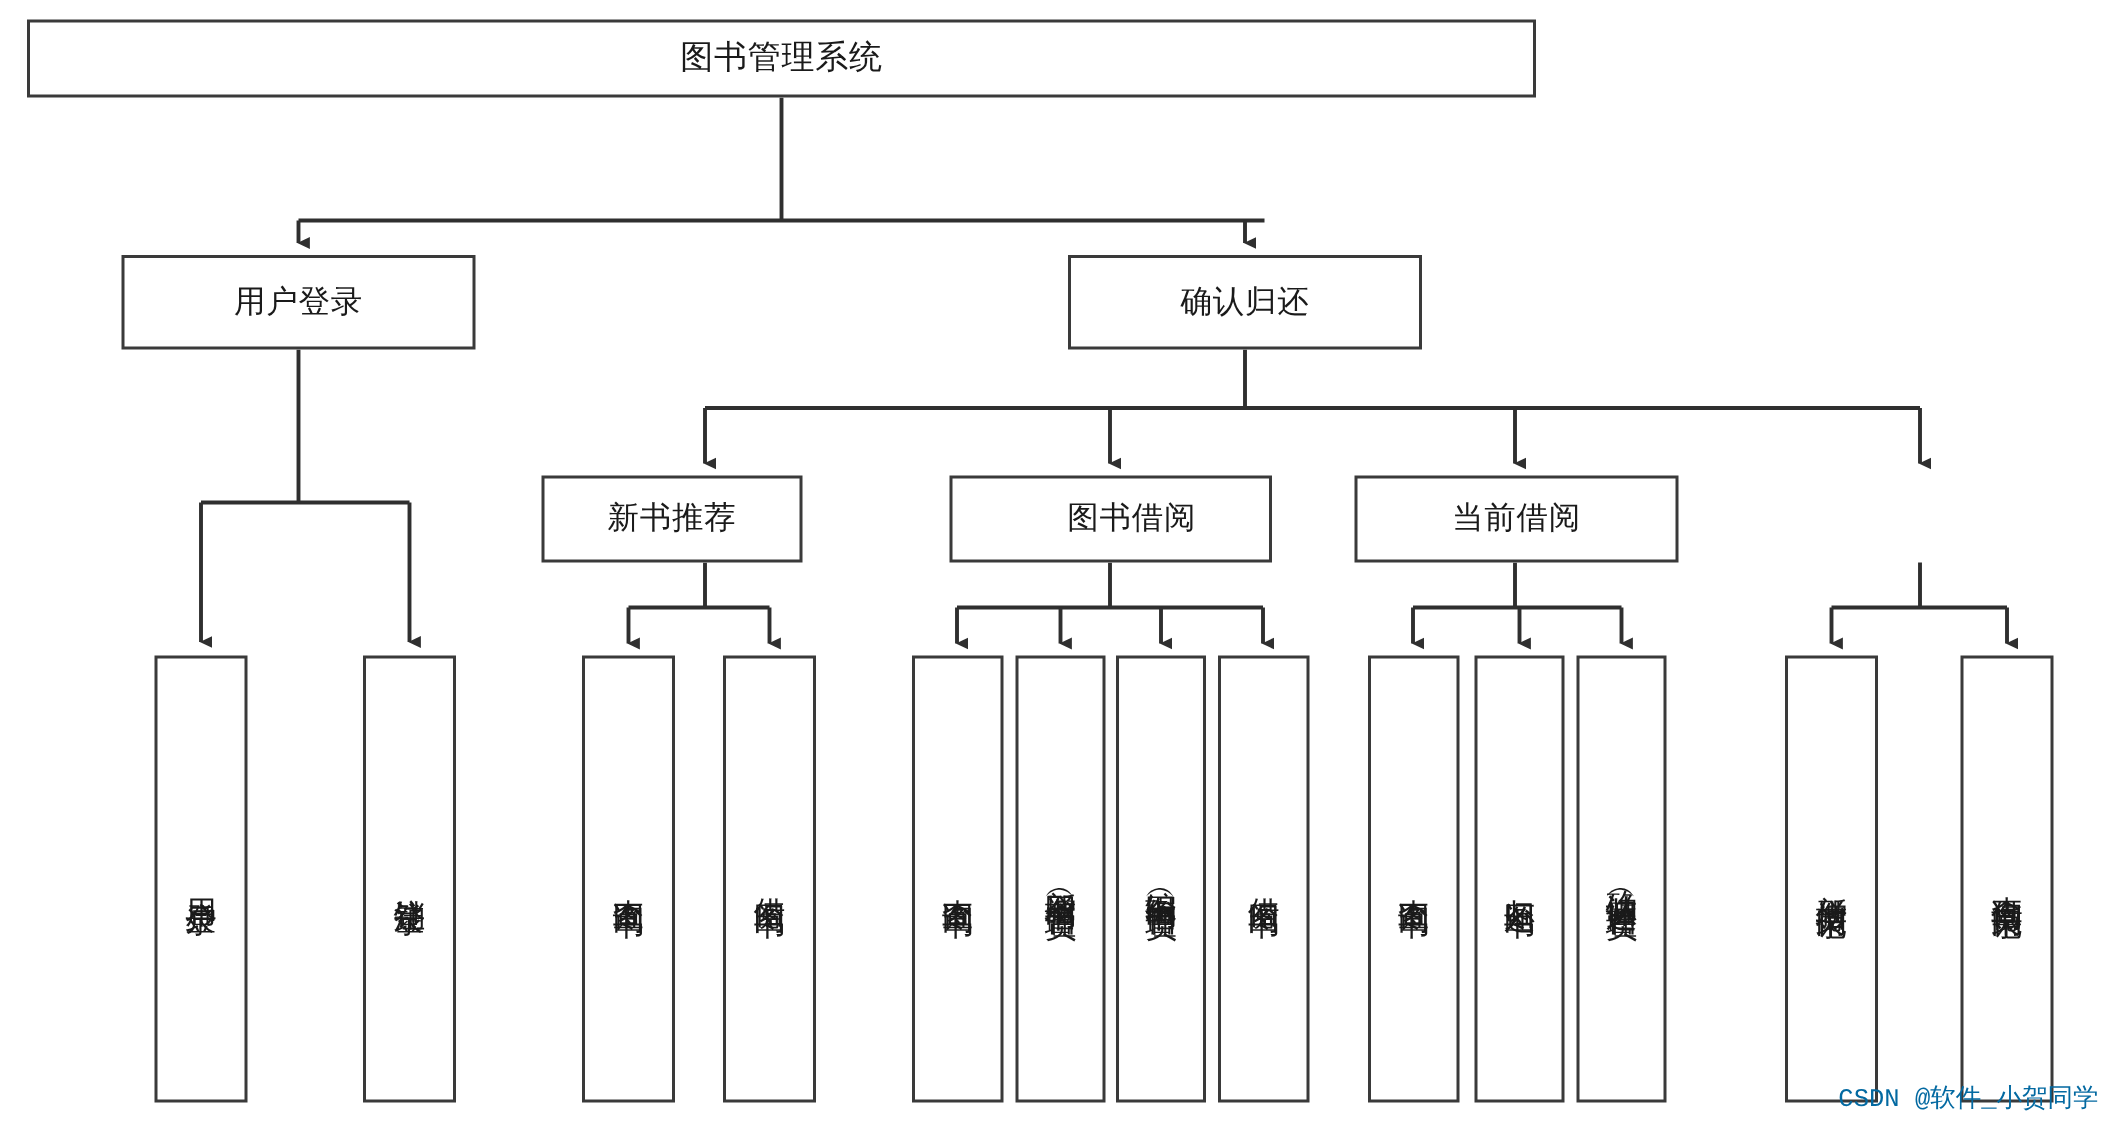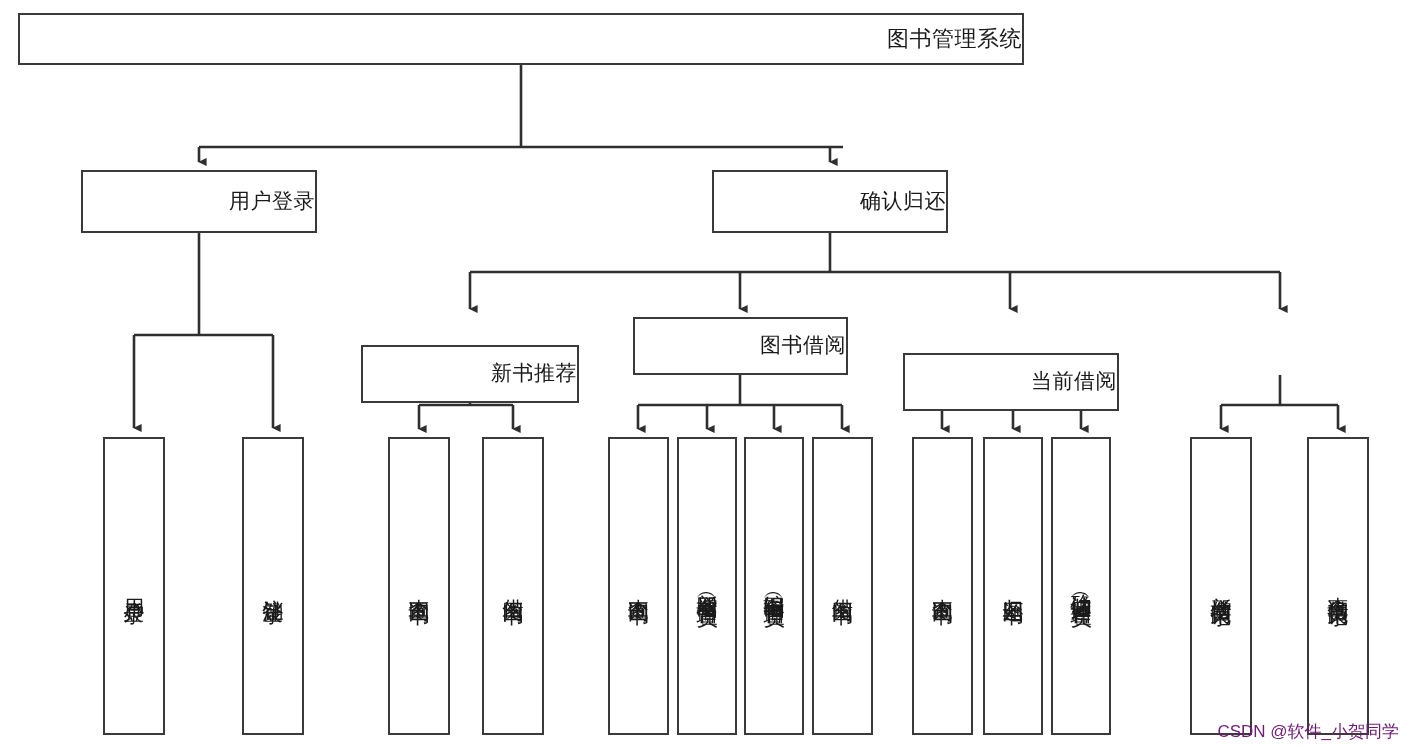--- a/index.html
+++ b/index.html
@@ -23,21 +23,21 @@
     height: 747px;
     pointer-events: none;
   }
   .node {
     position: absolute;
     box-sizing: border-box;
     background: #ffffff;
     border: 2.2px solid #3a3a3a;
     display: flex;
     align-items: center;
-    justify-content: flex-end;
+    justify-content: center;
     color: #1a1a1a;
   }
   .node-label {
     display: block;
     text-align: center;
     line-height: 1.22;
     letter-spacing: 0.5px;
   }
   
   .node.horiz .node-label {
@@ -59,23 +59,23 @@
     font-size: 21px;
     line-height: 1.05;
     letter-spacing: 2px;
     max-height: 100%;
   }
   .watermark {
     position: absolute;
     right: 6px;
     bottom: 4px;
     font-size: 17px;
-    color: #701a75;
+    color: #0369a1;
     white-space: nowrap;
-    font-family: Liberation Sans, sans-serif;
+    font-family: Liberation Mono, monospace;
   }
 </style>
 </head>
 <body>
 
 <div id="canvas">
 
   <svg id="wires" viewBox="0 0 1405 747" xmlns="http://www.w3.org/2000/svg">
     <defs>
       <marker id="arrow" markerWidth="9" markerHeight="9" refX="4.4" refY="7.6" orient="auto" markerUnits="userSpaceOnUse">
@@ -131,29 +131,29 @@
   </div>
 
   <div class="node horiz" style="left:81px; top:170px; width:236px; height:63px;">
     <span class="node-label">用户登录</span>
   </div>
 
   <div class="node horiz" style="left:712px; top:170px; width:236px; height:63px;">
     <span class="node-label">确认归还</span>
   </div>
 
-  <div class="node horiz" style="left:361px; top:317px; width:218px; height:58px;margin-top:28px;">
+  <div class="node horiz" style="left:361px; top:317px; width:174px; height:58px;">
     <span class="node-label">新书推荐</span>
   </div>
 
   <div class="node horiz" style="left:633px; top:317px; width:215px; height:58px;padding-left:28px;">
     <span class="node-label">图书借阅</span>
   </div>
 
-  <div class="node horiz" style="left:903px; top:317px; width:216px; height:58px;margin-top:36px;">
+  <div class="node horiz" style="left:903px; top:317px; width:216px; height:58px;">
     <span class="node-label">当前借阅</span>
   </div>
 
 
   <div class="node vert" style="left:103px; top:437px; width:62px; height:298px;">
     <span class="node-label">用户登录</span>
   </div>
 
   <div class="node vert" style="left:242px; top:437px; width:62px; height:298px;">
     <span class="node-label">注销登录</span>

